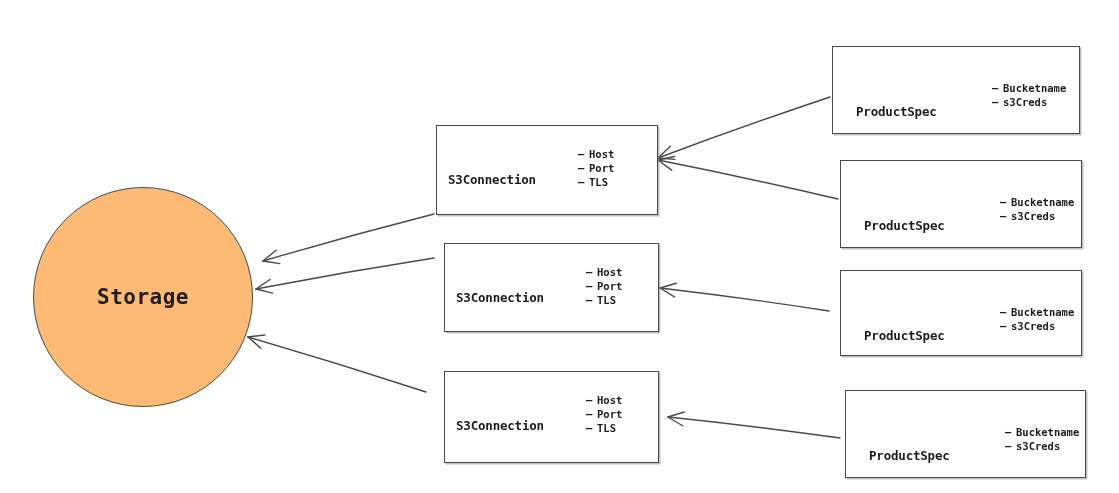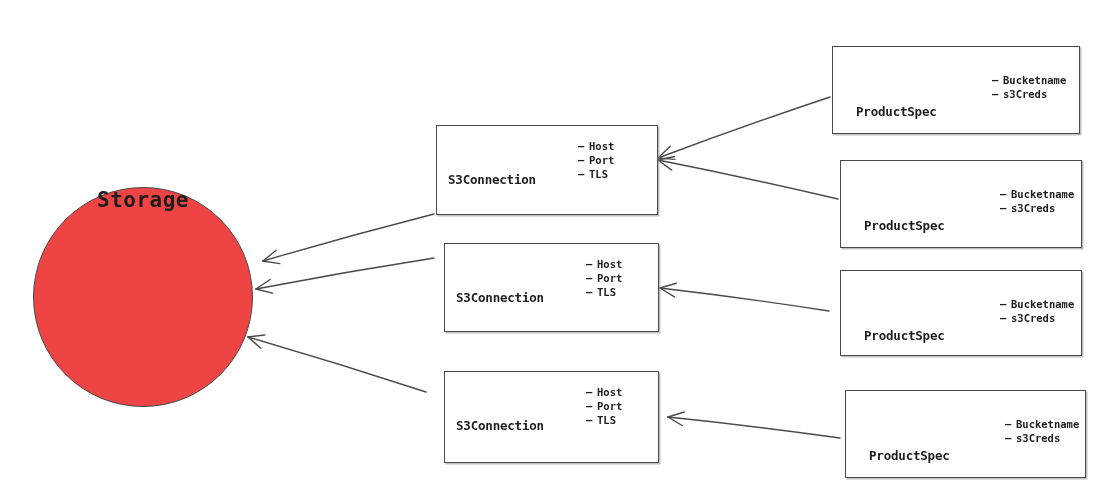--- a/index.html
+++ b/index.html
@@ -45,36 +45,37 @@
     margin-top: 36px;
   }
   .node-attrs {
     position: absolute;
     font-family: "DejaVu Sans Mono", monospace;
     font-size: 10.5px;
     font-weight: 700;
     color: #1d1d1d;
     line-height: 14px;
     white-space: nowrap;
+    margin-top: 8px;
   }
   .attr-row {
     white-space: nowrap;
   }
   .attr-dash {
     display: inline-block;
     width: 11px;
   }
   .circle-node {
     position: absolute;
     box-sizing: border-box;
     border: 1.6px solid #4a4a4a;
     border-radius: 50%;
-    background: #ef4444;
+    background: #fdba74;
     display: flex;
-    align-items: flex-start;
+    align-items: center;
     justify-content: center;
   }
   .circle-label {
     font-family: "DejaVu Sans Mono", monospace;
     font-size: 21px;
     font-weight: 700;
     color: #1d1d1d;
     letter-spacing: 0.5px;
   }
 </style>

